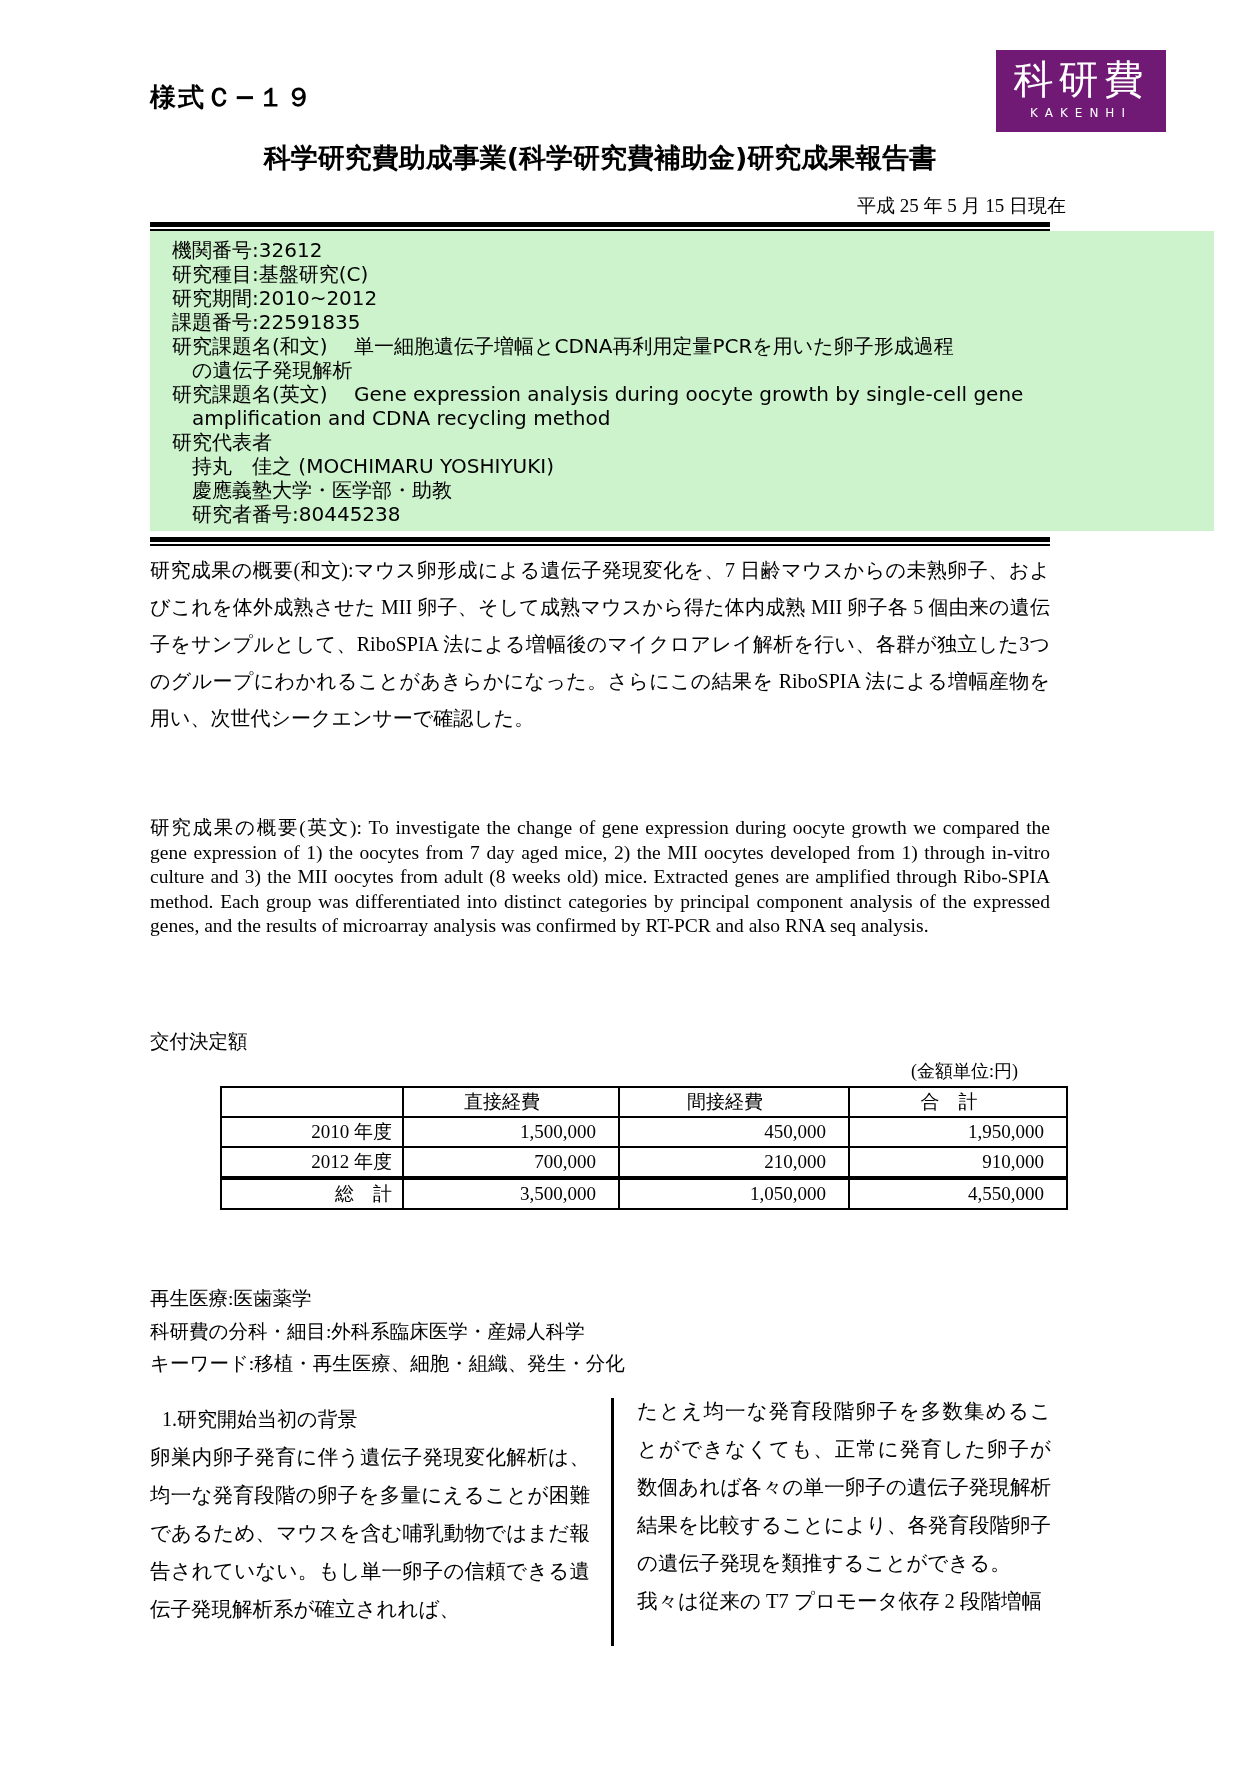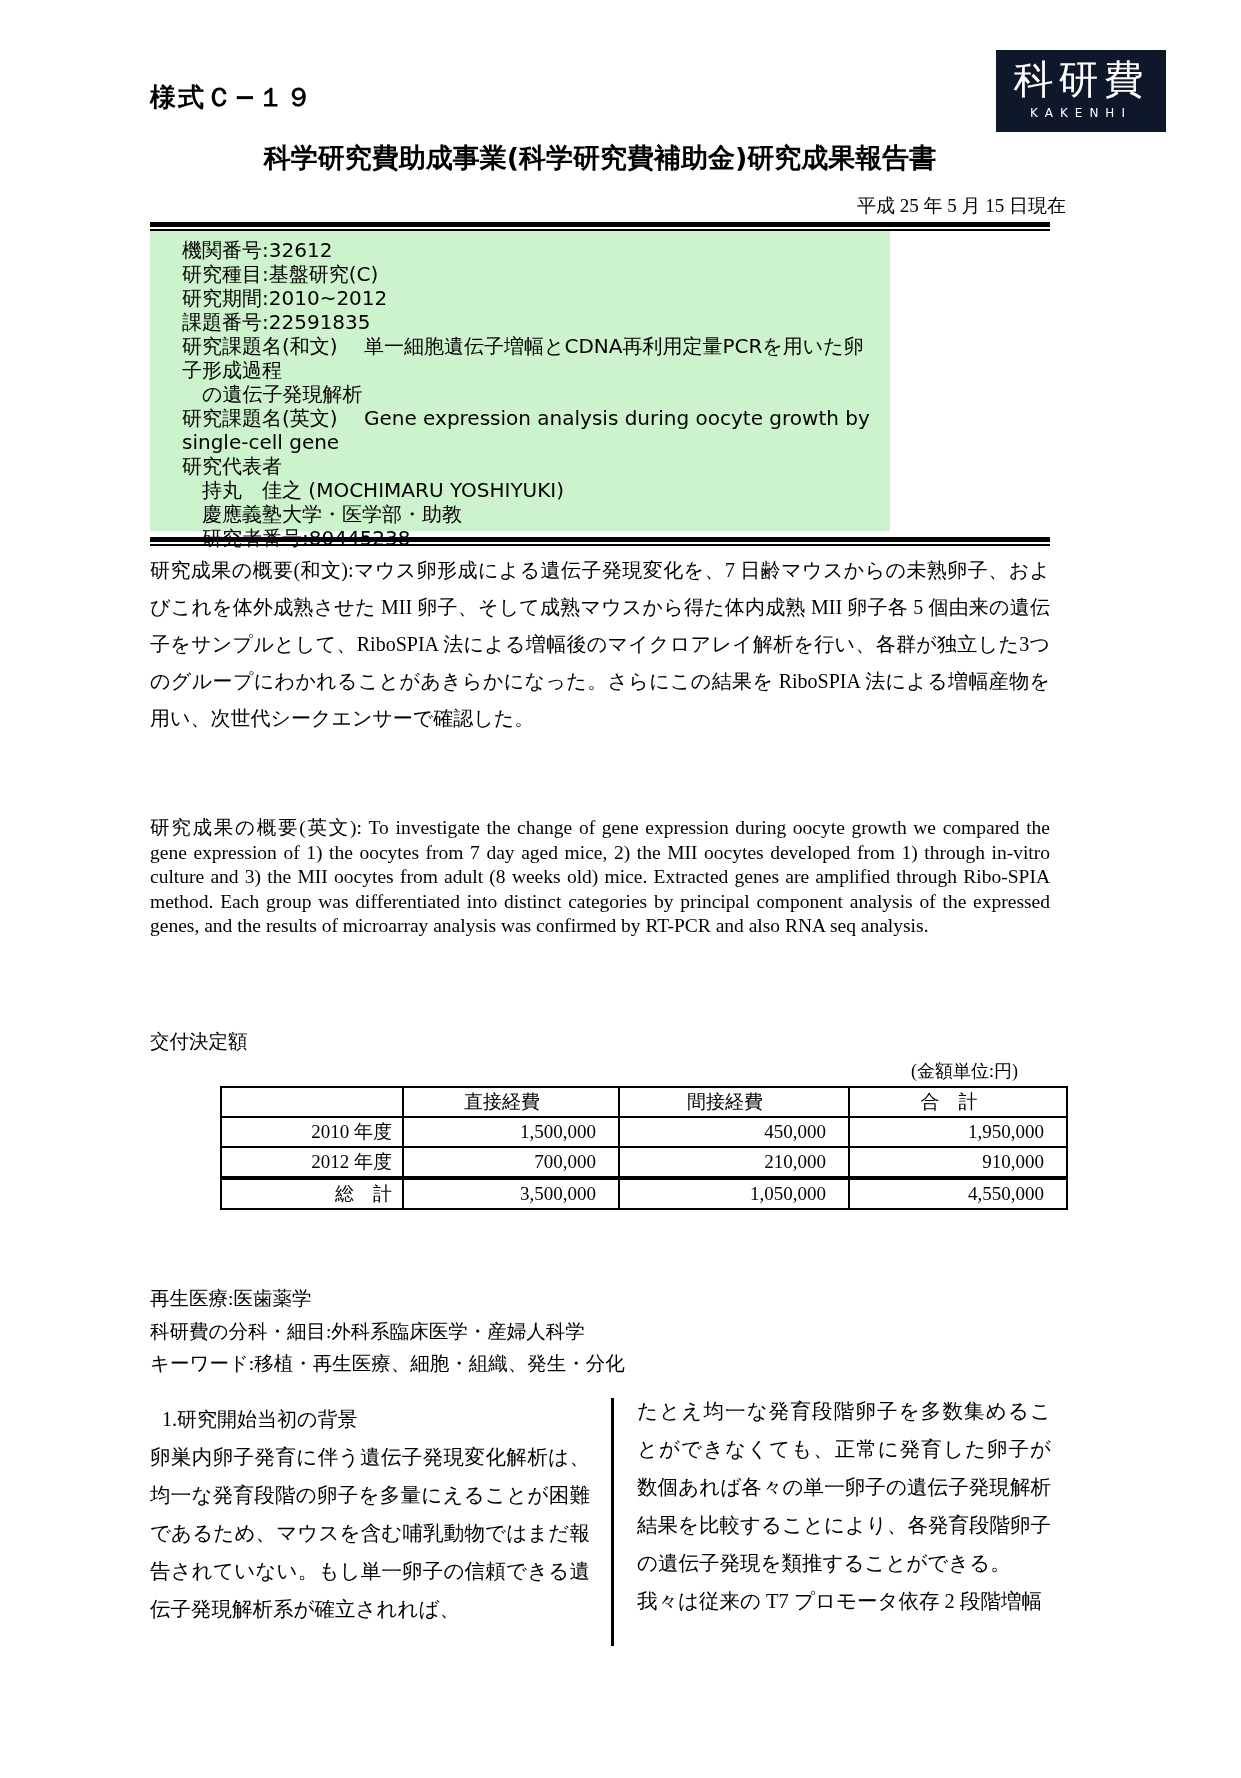--- a/index.html
+++ b/index.html
@@ -10,21 +10,21 @@
   }
 
   
   .form-code {
     position:absolute; left:150px; top:80px;
     font-family:"DejaVu Sans","Liberation Sans",sans-serif;
     font-weight:bold; font-size:26px; letter-spacing:2px;
   }
   .logo {
     position:absolute; left:996px; top:50px; width:170px; height:82px;
-    background:#0f172a; color:#fff; text-align:center;
+    background:#701a75; color:#fff; text-align:center;
     font-family:"DejaVu Sans","Liberation Sans",sans-serif;
   }
   .logo-main { font-size:40px; line-height:54px; letter-spacing:5px; padding-top:2px; }
   .logo-sub  { font-size:12px; line-height:14px; letter-spacing:7px; }
 
   .doc-title {
     position:absolute; left:150px; top:140px; width:900px; text-align:center;
     font-family:"DejaVu Sans","Liberation Sans",sans-serif;
     font-weight:bold; font-size:27px;
   }
@@ -32,22 +32,22 @@
 
   .double-rule {
     position:absolute; left:150px; width:900px; height:2px;
     border-top:5px solid #000; border-bottom:2px solid #000;
   }
   .rule-top    { top:222px; }
   .rule-middle { top:537px; }
 
   
   .info-box {
-    position:absolute; left:150px; top:231px; width:740px; height:300px;
-    background:#cdf3cd; box-sizing:border-box; padding:7px 8px 0 32px;
+    position:absolute; left:150px; top:231px; width:1064px; height:300px;
+    background:#cdf3cd; box-sizing:border-box; padding:7px 8px 0 22px;
     font-family:"DejaVu Sans","Liberation Sans",sans-serif;
   }
   .gb-line { font-size:20px; line-height:24px; white-space:pre-wrap; }
 
   
   .abstract-ja {
     position:absolute; left:150px; top:552px; width:900px;
     font-size:20px; line-height:37px; text-align:justify; white-space:pre-wrap;
   }
   .abstract-en {
@@ -107,20 +107,21 @@
   <div class="double-rule rule-top"></div>
 
   <div class="info-box">
     <div class="gb-line">機関番号:32612</div>
     <div class="gb-line">研究種目:基盤研究(C)</div>
     <div class="gb-line">研究期間:2010~2012</div>
     <div class="gb-line">課題番号:22591835</div>
     <div class="gb-line">研究課題名(和文)　 単一細胞遺伝子増幅とCDNA再利用定量PCRを用いた卵子形成過程</div>
     <div class="gb-line">　の遺伝子発現解析</div>
     <div class="gb-line">研究課題名(英文)　 Gene expression analysis during oocyte growth by single-cell gene</div>
+    <div class="gb-line">　amplification and CDNA recycling method</div>
     <div class="gb-line">研究代表者</div>
     <div class="gb-line">　持丸　佳之 (MOCHIMARU YOSHIYUKI)</div>
     <div class="gb-line">　慶應義塾大学・医学部・助教</div>
     <div class="gb-line">　研究者番号:80445238</div>
   </div>
 
   <div class="double-rule rule-middle"></div>
 
   <div class="abstract-ja">研究成果の概要(和文):マウス卵形成による遺伝子発現変化を、7 日齢マウスからの未熟卵子、およびこれを体外成熟させた MII 卵子、そして成熟マウスから得た体内成熟 MII 卵子各 5 個由来の遺伝子をサンプルとして、RiboSPIA 法による増幅後のマイクロアレイ解析を行い、各群が独立した3つのグループにわかれることがあきらかになった。さらにこの結果を RiboSPIA 法による増幅産物を用い、次世代シークエンサーで確認した。</div>
   <div class="abstract-en">研究成果の概要(英文): To investigate the change of gene expression during oocyte growth we compared the gene expression of 1) the oocytes from 7 day aged mice, 2) the MII oocytes developed from 1) through in-vitro culture and 3) the MII oocytes from adult (8 weeks old) mice. Extracted genes are amplified through Ribo-SPIA method. Each group was differentiated into distinct categories by principal component analysis of the expressed genes, and the results of microarray analysis was confirmed by RT-PCR and also RNA seq analysis.</div>

